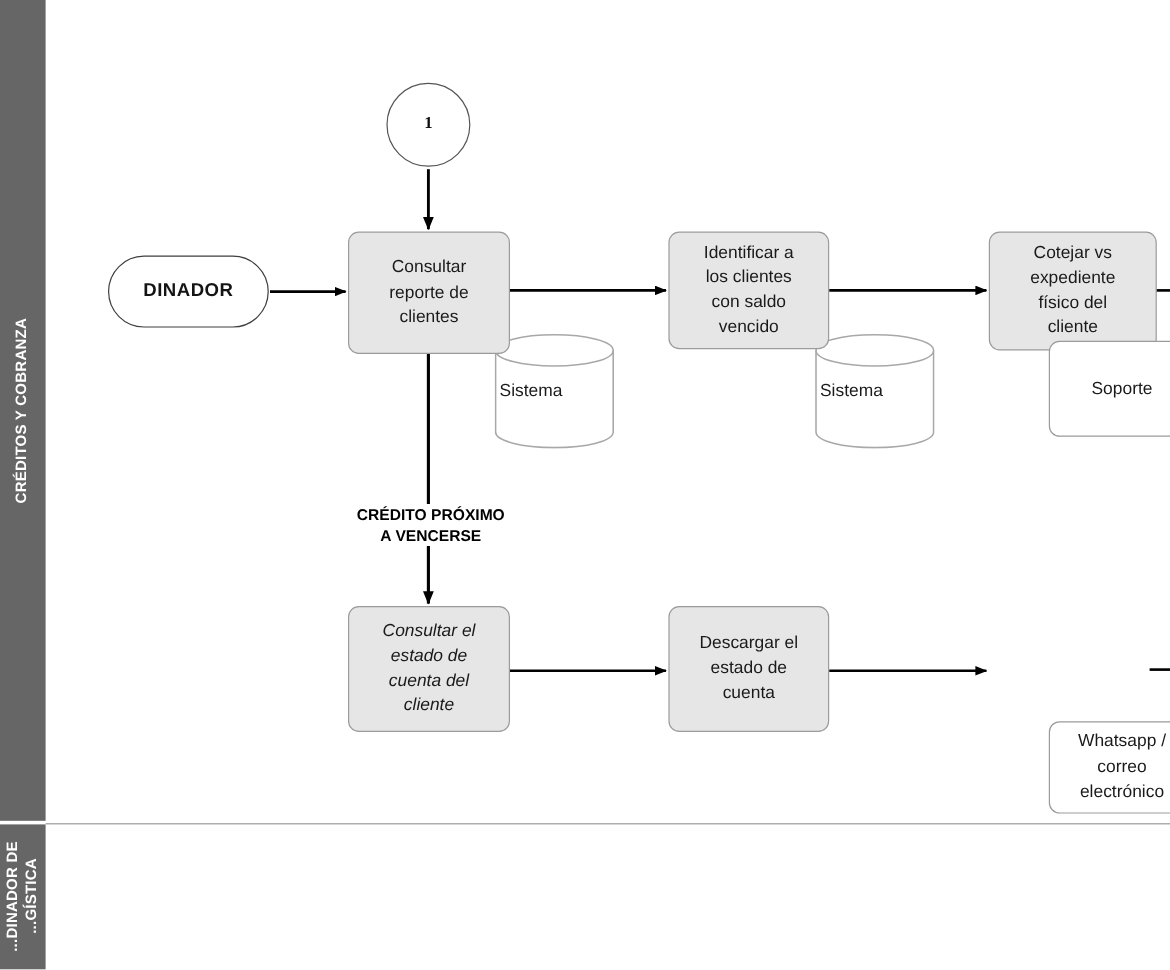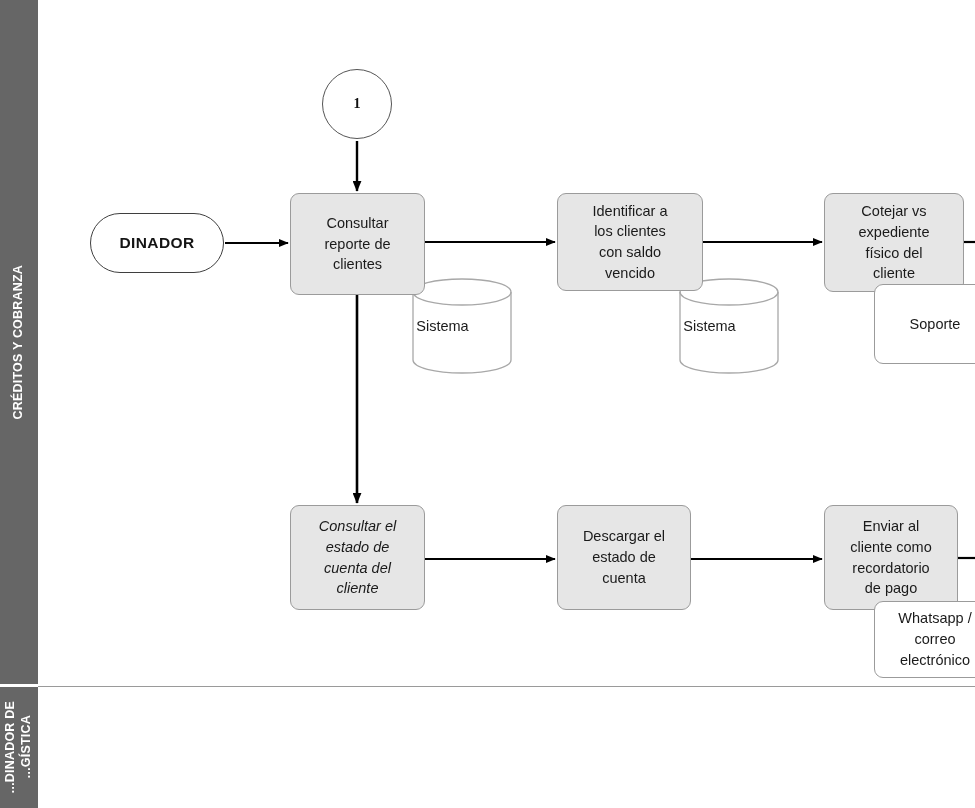--- a/index.html
+++ b/index.html
@@ -194,20 +194,22 @@
 
     <line x1="357" y1="291" x2="357" y2="503" stroke="#000000" stroke-width="2.6" marker-end="url(#ahv)"></line>
 
     <line x1="425" y1="559" x2="555" y2="559" stroke="#000000" stroke-width="2.2" marker-end="url(#ah)"></line>
 
     <line x1="691" y1="559" x2="822" y2="559" stroke="#000000" stroke-width="2.2" marker-end="url(#ah)"></line>
 
     <line x1="958" y1="558" x2="975" y2="558" stroke="#000000" stroke-width="2.2"></line>
   </svg>
 
+  <div class="edge-label" style="left:283px; top:420px; width:148px;">CRÉDITO PRÓXIMO
+A VENCERSE</div>
 
   <div class="datastore" style="left:373px; top:278px; width:100px; height:96px;">
     <svg width="100" height="96" viewBox="0 0 100 96">
       <path d="M1,14 C1,6.5 23,1 50,1 C77,1 99,6.5 99,14 L99,82 C99,89.5 77,95 50,95 C23,95 1,89.5 1,82 Z" fill="#ffffff" stroke="#a8a8a8" stroke-width="1.3"></path>
       <path d="M1,14 C1,21.5 23,27 50,27 C77,27 99,21.5 99,14" fill="none" stroke="#a8a8a8" stroke-width="1.3"></path>
     </svg>
     <div class="ds-label">Sistema</div>
   </div>
 
   <div class="datastore" style="left:640px; top:278px; width:100px; height:96px;">
@@ -219,43 +221,39 @@
   </div>
 
   <div class="terminator" style="left:90px; top:213px; width:134px; height:60px;">DINADOR</div>
 
   <div class="connector-circle" style="left:322px; top:69px; width:70px; height:70px;">1</div>
 
   <div class="process" style="left:290px; top:193px; width:135px; height:102px;">Consultar
 reporte de
 clientes</div>
 
-  <div class="process" style="left:557px; top:193px; width:146px; height:98px;">Identificar a
+  <div class="process" style="left:557px; top:193px; width:134px; height:98px;">Identificar a
 los clientes
 con saldo
 vencido</div>
 
   <div class="process" style="left:824px; top:193px; width:140px; height:99px;">Cotejar vs
 expediente
 físico del
 cliente</div>
 
   <div class="note" style="left:874px; top:284px; width:122px; height:80px;">Soporte</div>
 
   <div class="process" style="left:290px; top:505px; width:135px; height:105px;font-style:italic;">Consultar el
 estado de
 cuenta del
 cliente</div>
 
   <div class="process" style="left:557px; top:505px; width:134px; height:105px;">Descargar el
 estado de
 cuenta</div>
 
-  <div class="process" style="left:824px; top:505px; width:134px; height:105px;">Enviar al
-cliente como
-recordatorio
-de pago</div>
 
   <div class="note" style="left:874px; top:601px; width:122px; height:77px;">Whatsapp /
 correo
 electrónico</div>
 
 </div>
 
 </body></html>

